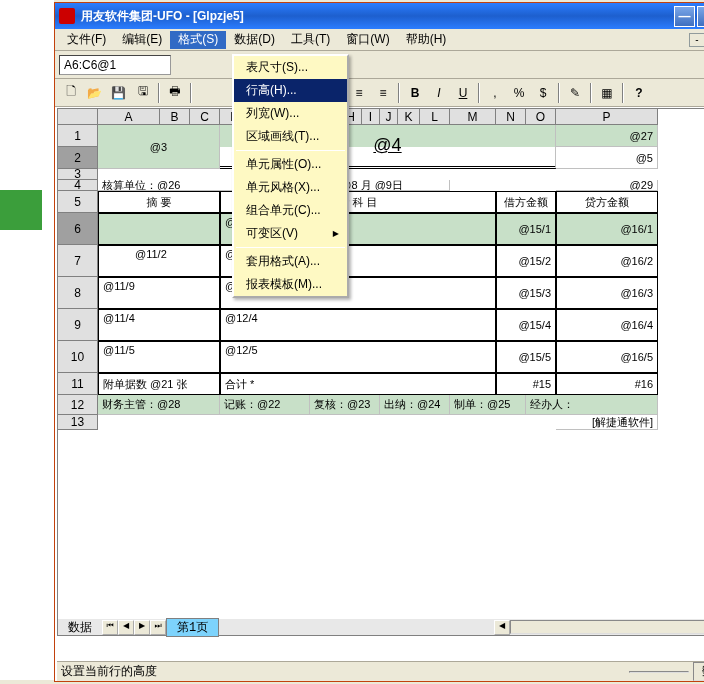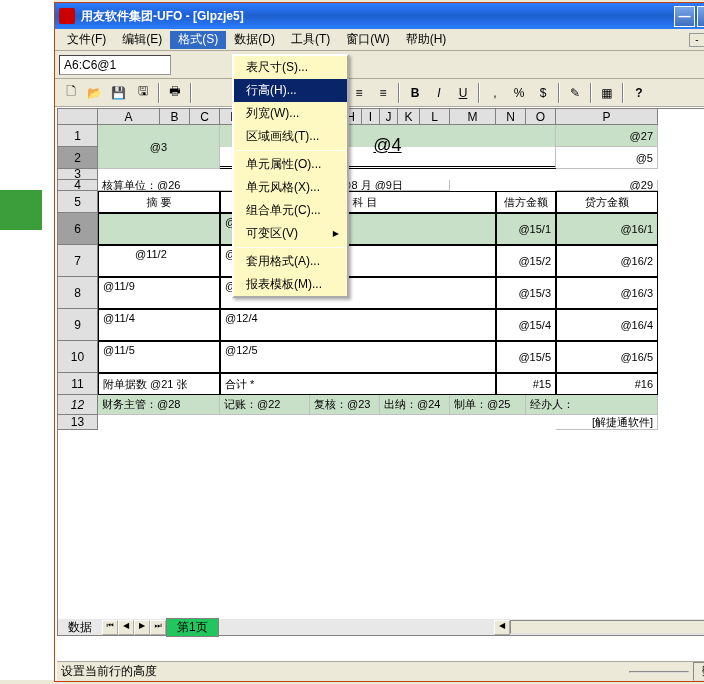--- a/index.html
+++ b/index.html
@@ -32,21 +32,21 @@
 .rowhdrs { position: absolute; top: 16px; left: 0; width: 40px; }
 .rowhdr { background: #e0e0e0; border-right: 1px solid #808080; border-bottom: 1px solid #808080; text-align: center; display: flex; align-items: center; justify-content: center; }
 .rowhdr.sel { background: #a0a0a0; }
 .grid-body { position: absolute; top: 16px; left: 40px; right: 16px; bottom: 16px; }
 .grid-cell { position: absolute; border-right: 1px solid #c0c0c0; border-bottom: 1px solid #c0c0c0; padding: 2px 4px; font-family: Arial; font-size: 11px; overflow: hidden; }
 .vscroll { position: absolute; top: 0; right: 0; width: 16px; bottom: 16px; background: #e8e8e8; border-left: 1px solid #aca899; }
 .scroll-btn { width: 15px; height: 16px; background: #ece9d8; border: 1px outset #fff; font-size: 8px; text-align: center; line-height: 14px; }
 .tab-bar { position: absolute; bottom: 0; left: 0; right: 16px; height: 16px; background: #e8e8e8; display: flex; align-items: center; }
 .tab-nav-btn { width: 16px; height: 15px; background: #ece9d8; border: 1px outset #fff; font-size: 8px; text-align: center; }
 .tab-label { padding: 0 10px; color: #000000; }
-.tab-page { padding: 0 10px; background: #22c55e; border: 1px solid #808080; }
+.tab-page { padding: 0 10px; background: #7dd3fc; border: 1px solid #808080; font-family: Liberation Mono, monospace; }
 .status-bar { position: absolute; bottom: 0; left: 2px; right: 2px; height: 20px; background: #ece9d8; border-top: 1px solid #aca899; display: flex; align-items: center; padding: 0 4px; }
 .status-cell { padding: 0 8px; border: 1px inset #ddd; margin-right: 4px; }
 .bg-green { background: #c8e0c8; }
 .left-strip { position: absolute; left: 0; top: 0; width: 54px; height: 680px; background: #fff; }
 .green-block { position: absolute; left: 0; top: 190px; width: 42px; height: 40px; background: #3b9e3b; }
 </style>
 </head>
 <body>
 
 <div class="left-strip">
@@ -165,21 +165,21 @@
         <div class="rowhdr sel" style="height: 22px;">2</div>
         <div class="rowhdr" style="height: 11px;">3</div>
         <div class="rowhdr" style="height: 11px;">4</div>
         <div class="rowhdr" style="height: 22px;">5</div>
         <div class="rowhdr sel" style="height: 32px;">6</div>
         <div class="rowhdr" style="height: 32px;">7</div>
         <div class="rowhdr" style="height: 32px;">8</div>
         <div class="rowhdr" style="height: 32px;">9</div>
         <div class="rowhdr" style="height: 32px;">10</div>
         <div class="rowhdr" style="height: 22px;">11</div>
-        <div class="rowhdr" style="height: 20px; font-style: italic;">12</div>
+        <div class="rowhdr" style="height: 20px;">12</div>
         <div class="rowhdr" style="height: 15px;">13</div>
       </div>
     <div class="grid-body" id="gridbody">
         <div class="grid-cell bg-green" style="left: 0px; top: 0px; width: 560px; height: 22px; display: flex; align-items: center; border: none;"></div>
         <div class="grid-cell bg-green" style="left: 0px; top: 88px; width: 560px; height: 32px; display: flex; align-items: center; border: none;"></div>
         <div class="grid-cell bg-green" style="left: 0px; top: 0px; width: 122px; height: 44px; text-align: center; display: flex; align-items: center; justify-content: center;">@3</div>
         <div class="grid-cell" style="left: 122px; top: 0px; width: 336px; height: 44px; text-align: center; display: flex; align-items: center; justify-content: center; font-size: 18px; text-decoration: underline; border-bottom: 3px double rgb(0, 0, 0);">@4</div>
         <div class="grid-cell bg-green" style="left: 458px; top: 0px; width: 102px; height: 22px; text-align: right; display: flex; align-items: center; justify-content: flex-end;">@27</div>
         <div class="grid-cell" style="left: 458px; top: 22px; width: 102px; height: 22px; text-align: right; display: flex; align-items: center; justify-content: flex-end;">@5</div>
         <div class="grid-cell" style="left: 0px; top: 55px; width: 182px; height: 11px; text-align: left; display: flex; align-items: center;">核算单位：@26</div>

